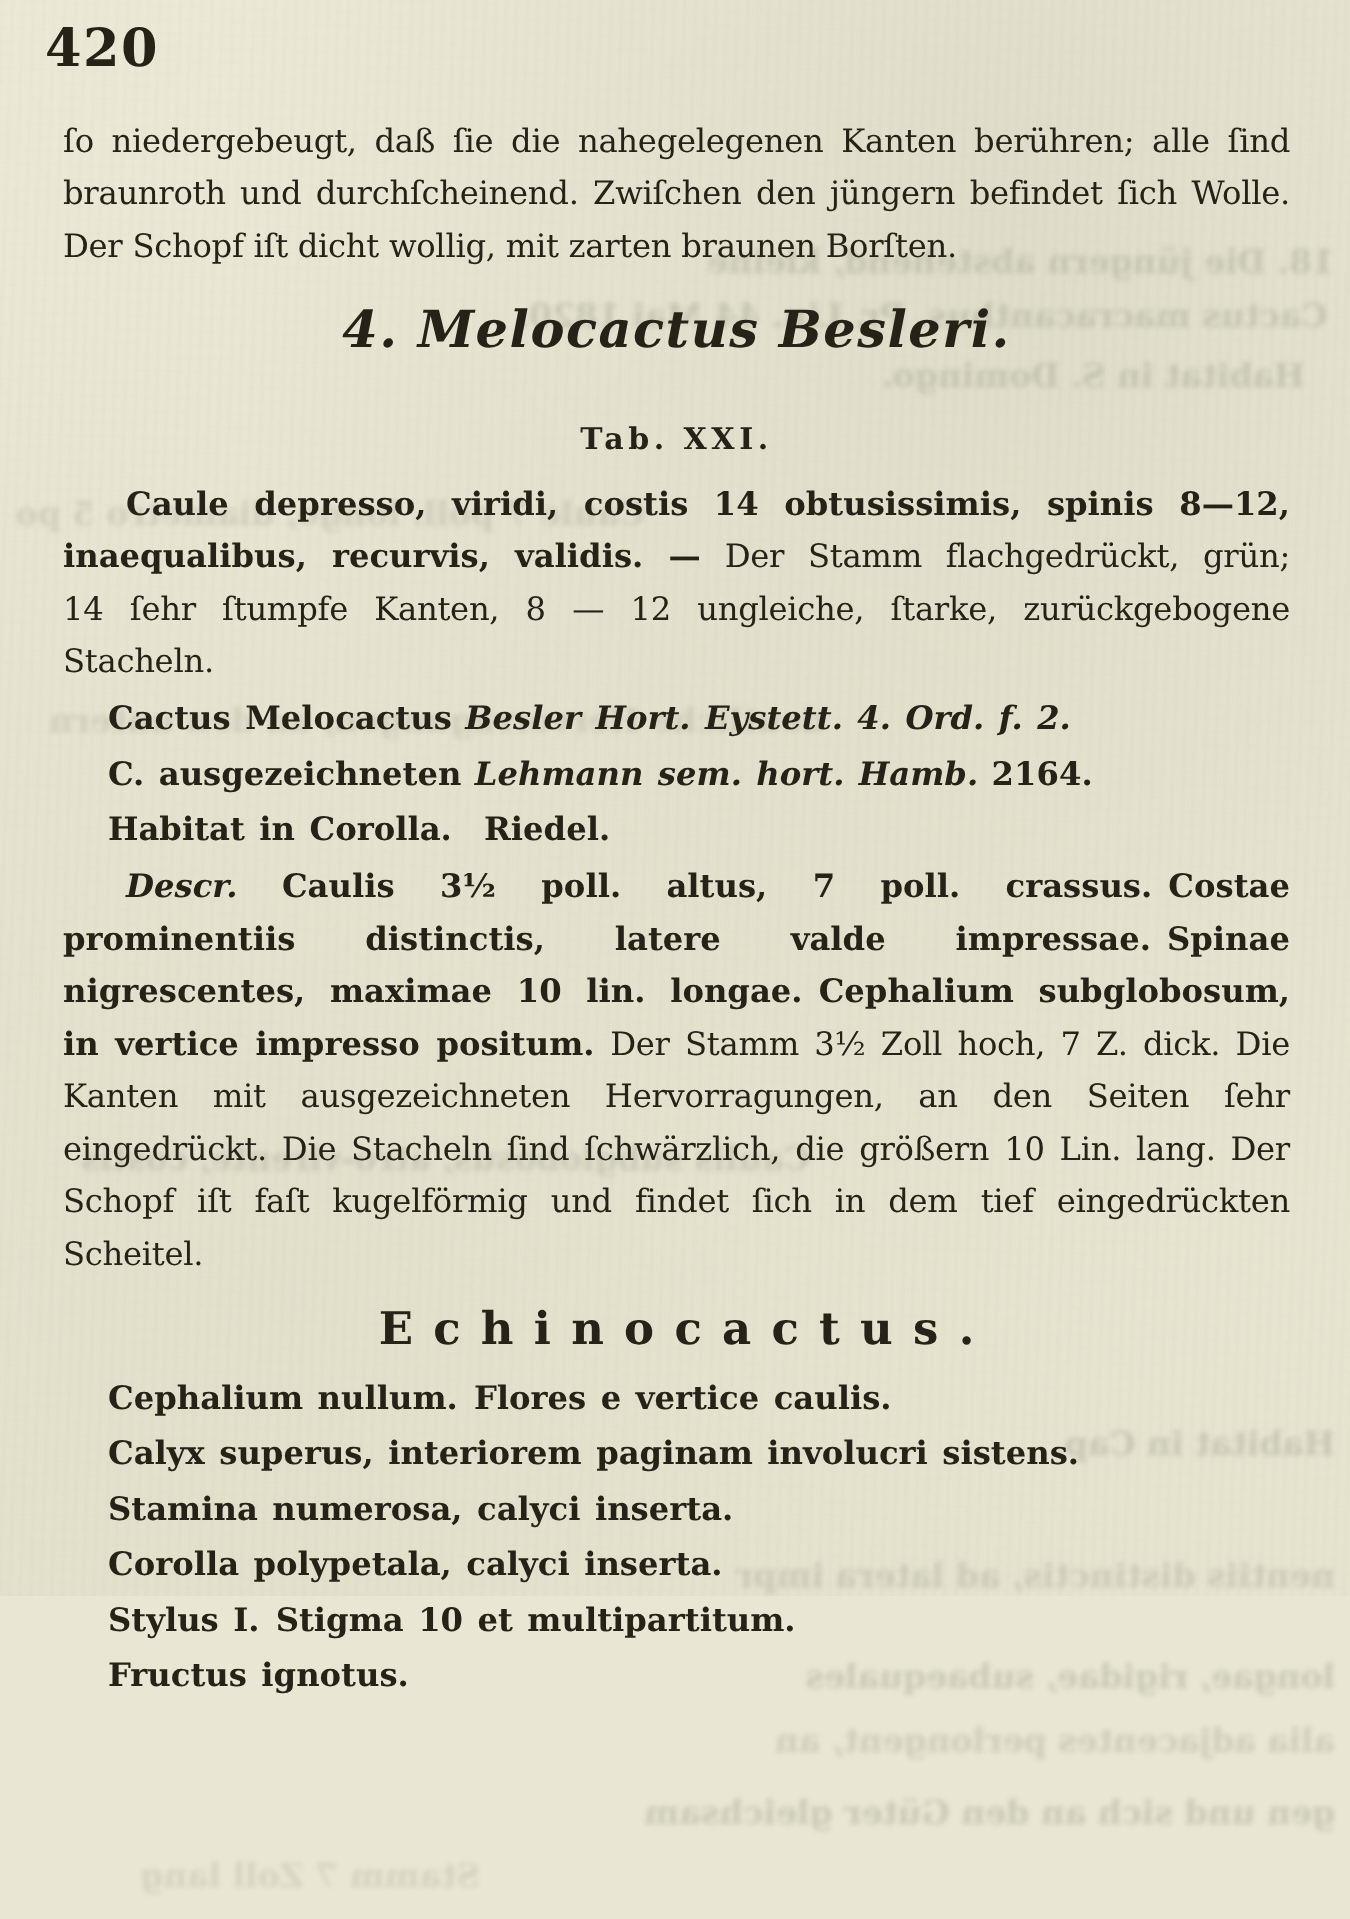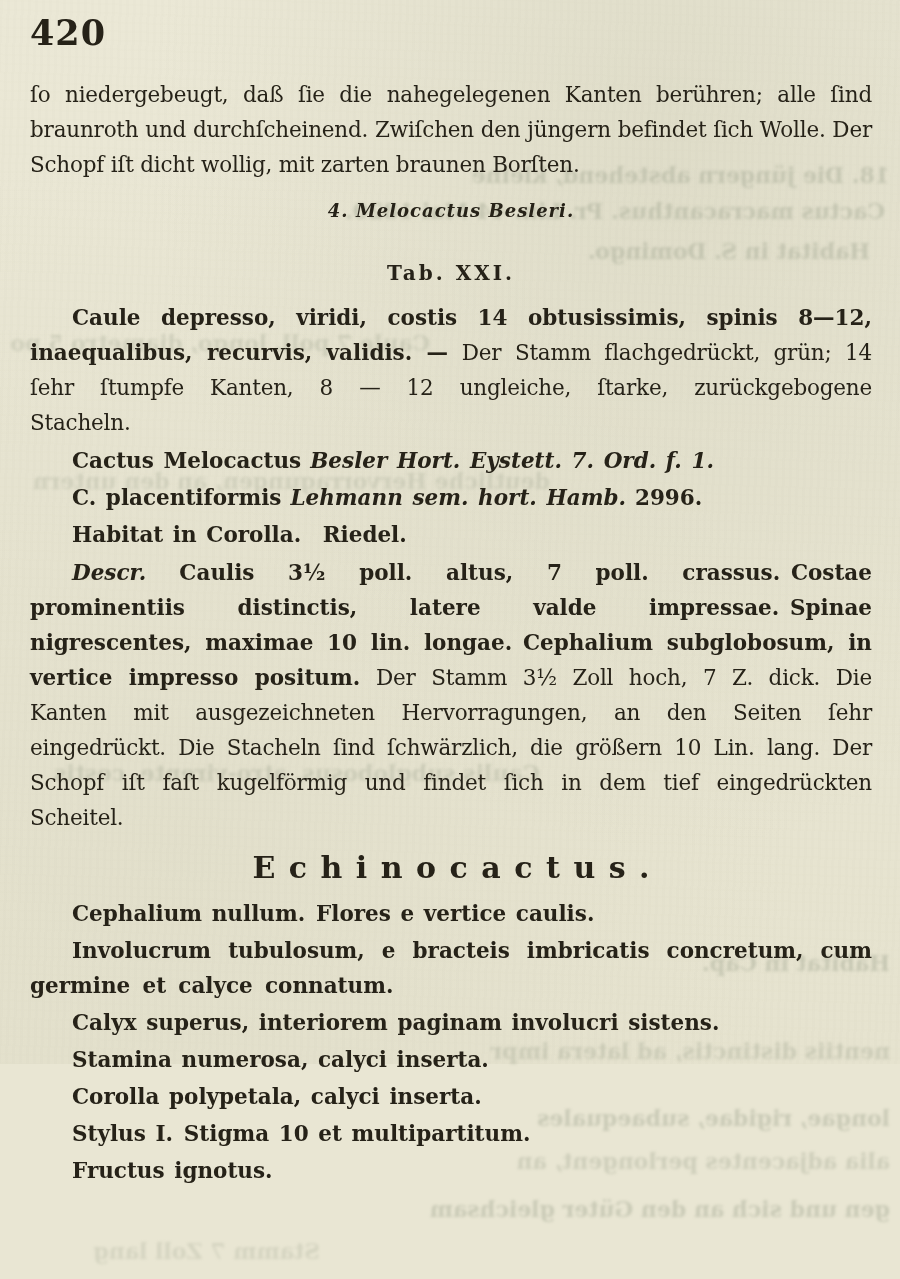--- a/index.html
+++ b/index.html
@@ -42,25 +42,25 @@
   .st7{top:1038px;left:490px;width:400px;opacity:.34;}
   .st8{top:1105px;left:530px;width:360px;}
   .st9{top:1148px;left:500px;width:390px;opacity:.34;}
   .st10{top:1196px;left:430px;width:460px;}
   .st11{top:1238px;left:20px;width:300px;opacity:.26;}
 
   .content{position:absolute;inset:0;padding:12px 28px 0 30px;}
   .pagenum{
     font-size:35px;font-weight:bold;letter-spacing:1px;margin-bottom:24px;
   }
-  p,h1,h2{margin:0;}
+  p,h1,h2{margin:12px;}
   .para{font-size:21.5px;line-height:35px;text-align:justify;}
   .fraktur{letter-spacing:-0.2px;}
   .species{
-    font-size:18px;font-weight:bold;font-style:italic;text-align:center;
+    font-size:34px;font-weight:bold;font-style:italic;text-align:center;
     margin:18px 0 7px 0;letter-spacing:1px;
   }
   .tab{
     font-size:20px;font-weight:bold;text-align:center;letter-spacing:3px;
     margin-bottom:15px;
     margin-top:40px;
   }
   .diag{word-spacing:.30em;text-indent:42px;margin-bottom:3px;}
   .syn{
     font-size:21.5px;line-height:35px;padding-left:42px;margin:2px 0;
@@ -100,34 +100,33 @@
     <div class="pagenum">420</div>
 
     <p class="para fraktur">ſo niedergebeugt, daß ſie die nahegelegenen Kanten berühren; alle ſind braunroth und durchſcheinend. Zwiſchen den jüngern befindet ſich Wolle. Der Schopf iſt dicht wollig, mit zarten braunen Borſten.</p>
 
     <h2 class="species">4. Melocactus Besleri.</h2>
 
     <div class="tab">Tab. XXI.</div>
 
     <p class="para diag"><b>Caule depresso, viridi, costis 14 obtusissimis, spinis 8—12, inaequalibus, recurvis, validis. —</b> <span class="fraktur">Der Stamm flachgedrückt, grün; 14 ſehr ſtumpfe Kanten, 8 — 12 ungleiche, ſtarke, zurückgebogene Stacheln.</span></p>
 
-    <p class="syn"><b>Cactus Melocactus</b> <b><i>Besler Hort. Eystett. 7. Ord. f. 1.</i></b></p>
+    <p class="syn"><b>Cactus Melocactus</b> <b><i>Besler Hort. Eystett. 4. Ord. f. 2.</i></b></p>
 
-    <p class="syn"><b>C. placentiformis</b> <b><i>Lehmann sem. hort. Hamb.</i></b> <b>2996.</b></p>
+    <p class="syn"><b>C. ausgezeichneten</b> <b><i>Lehmann sem. hort. Hamb.</i></b> <b>2164.</b></p>
 
     <p class="syn"><b>Habitat in Corolla.  Riedel.</b></p>
 
     <p class="para descr"><b><i>Descr.</i></b> <b>Caulis 3½ poll. altus, 7 poll. crassus. Costae prominentiis distinctis, latere valde impressae. Spinae nigrescentes, maximae 10 lin. longae. Cephalium subglobosum, in vertice impresso positum.</b> <span class="fraktur">Der Stamm 3½ Zoll hoch, 7 Z. dick. Die Kanten mit ausgezeichneten Hervorragungen, an den Seiten ſehr eingedrückt. Die Stacheln ſind ſchwärzlich, die größern 10 Lin. lang. Der Schopf iſt faſt kugelförmig und findet ſich in dem tief eingedrückten Scheitel.</span></p>
 
     <h1 class="genus">Echinocactus.</h1>
 
 
     <p class="syn"><b>Cephalium nullum. Flores e vertice caulis.</b></p>
 
-    <p class="para latinpara"><b>Involucrum tubulosum, e bracteis imbricatis concretum, cum germine et calyce connatum.</b></p>
 
     <p class="syn"><b>Calyx superus, interiorem paginam involucri sistens.</b></p>
 
     <p class="syn"><b>Stamina numerosa, calyci inserta.</b></p>
 
     <p class="syn"><b>Corolla polypetala, calyci inserta.</b></p>
 
     <p class="syn"><b>Stylus I. Stigma 10 et multipartitum.</b></p>
 
     <p class="syn"><b>Fructus ignotus.</b></p>

